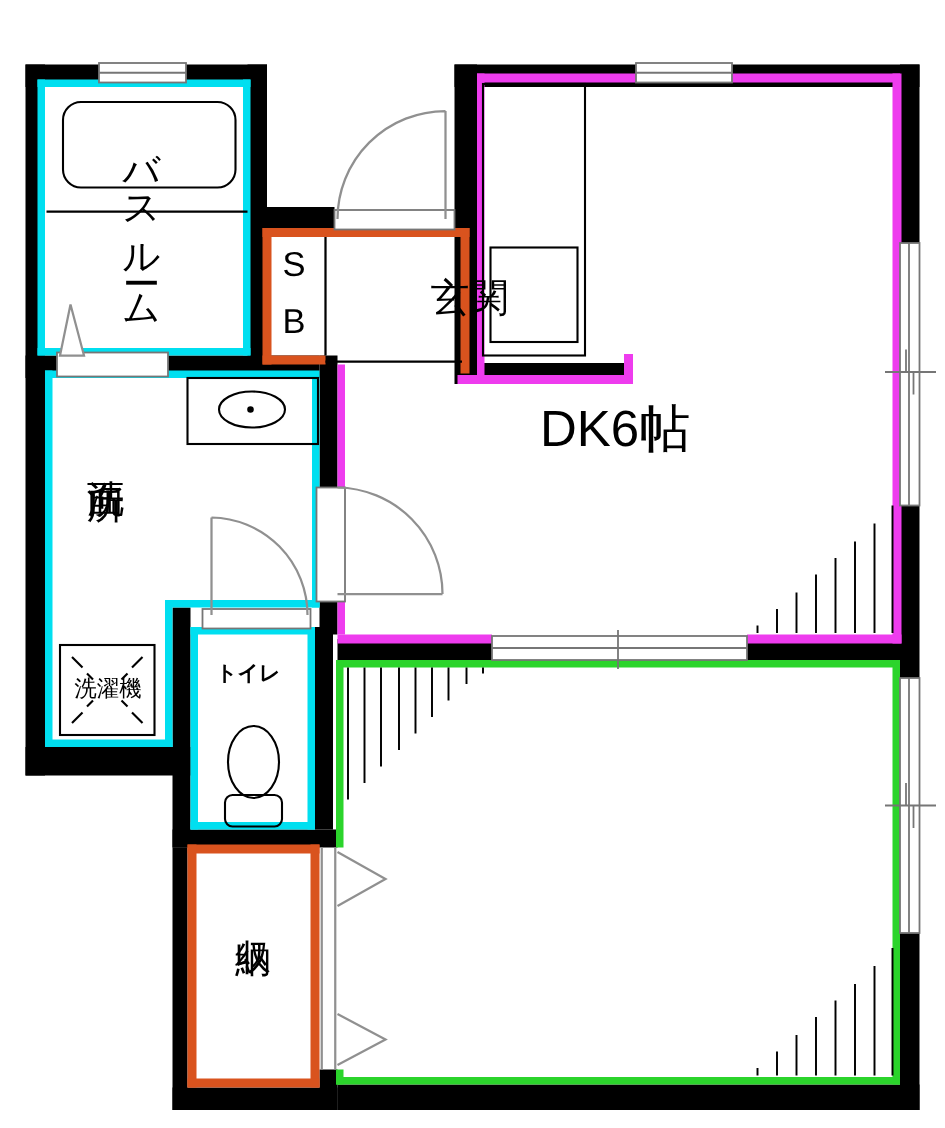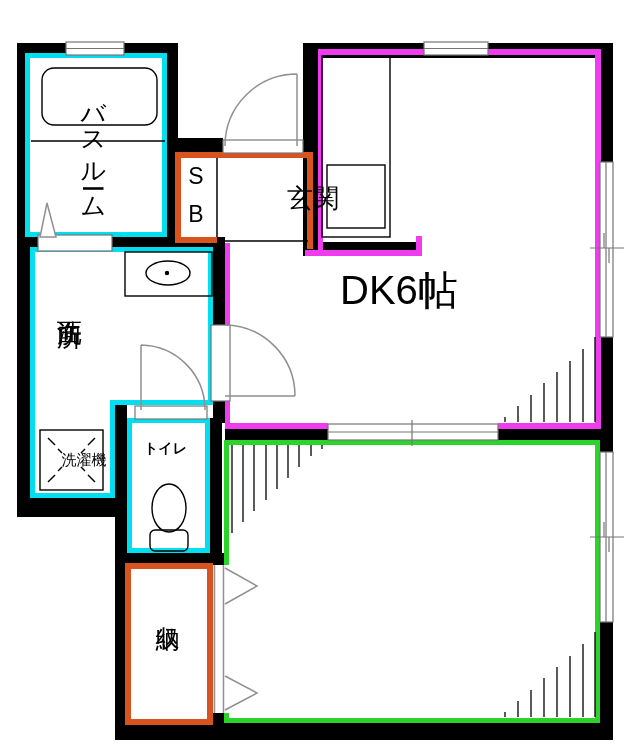--- a/index.html
+++ b/index.html
@@ -178,23 +178,23 @@
     </g>
   </svg>
 
   <div class="lbl vert" style="left:79px;top:85px;font-size:25px;">バスルーム</div>
 
   <div class="lbl ctr" style="left:182px;top:157px;width:28px;font-size:23px;line-height:38px;">S
 B</div>
 
   <div class="lbl" style="left:239px;top:184px;font-size:26px;margin-left:48px;">玄関</div>
 
-  <div class="lbl" style="left:340px;top:267px;font-size:40px;">DK6帖</div>
+  <div class="lbl" style="left:360px;top:267px;font-size:34px;">DK6帖</div>
 
   <div class="lbl vert" style="left:55px;top:300px;font-size:25px;">洗面所</div>
 
-  <div class="lbl ctr" style="left:42px;top:451px;width:60px;font-size:15px;padding-left:12px;">洗濯機</div>
+  <div class="lbl ctr" style="left:42px;top:451px;width:60px;font-size:15px;">洗濯機</div>
 
   <div class="lbl" style="left:144px;top:440px;font-size:14px;font-weight:bold;">トイレ</div>
 
   <div class="lbl vert" style="left:154px;top:607px;font-size:24px;">収納</div>
 
 </div>
 
 </body></html>

